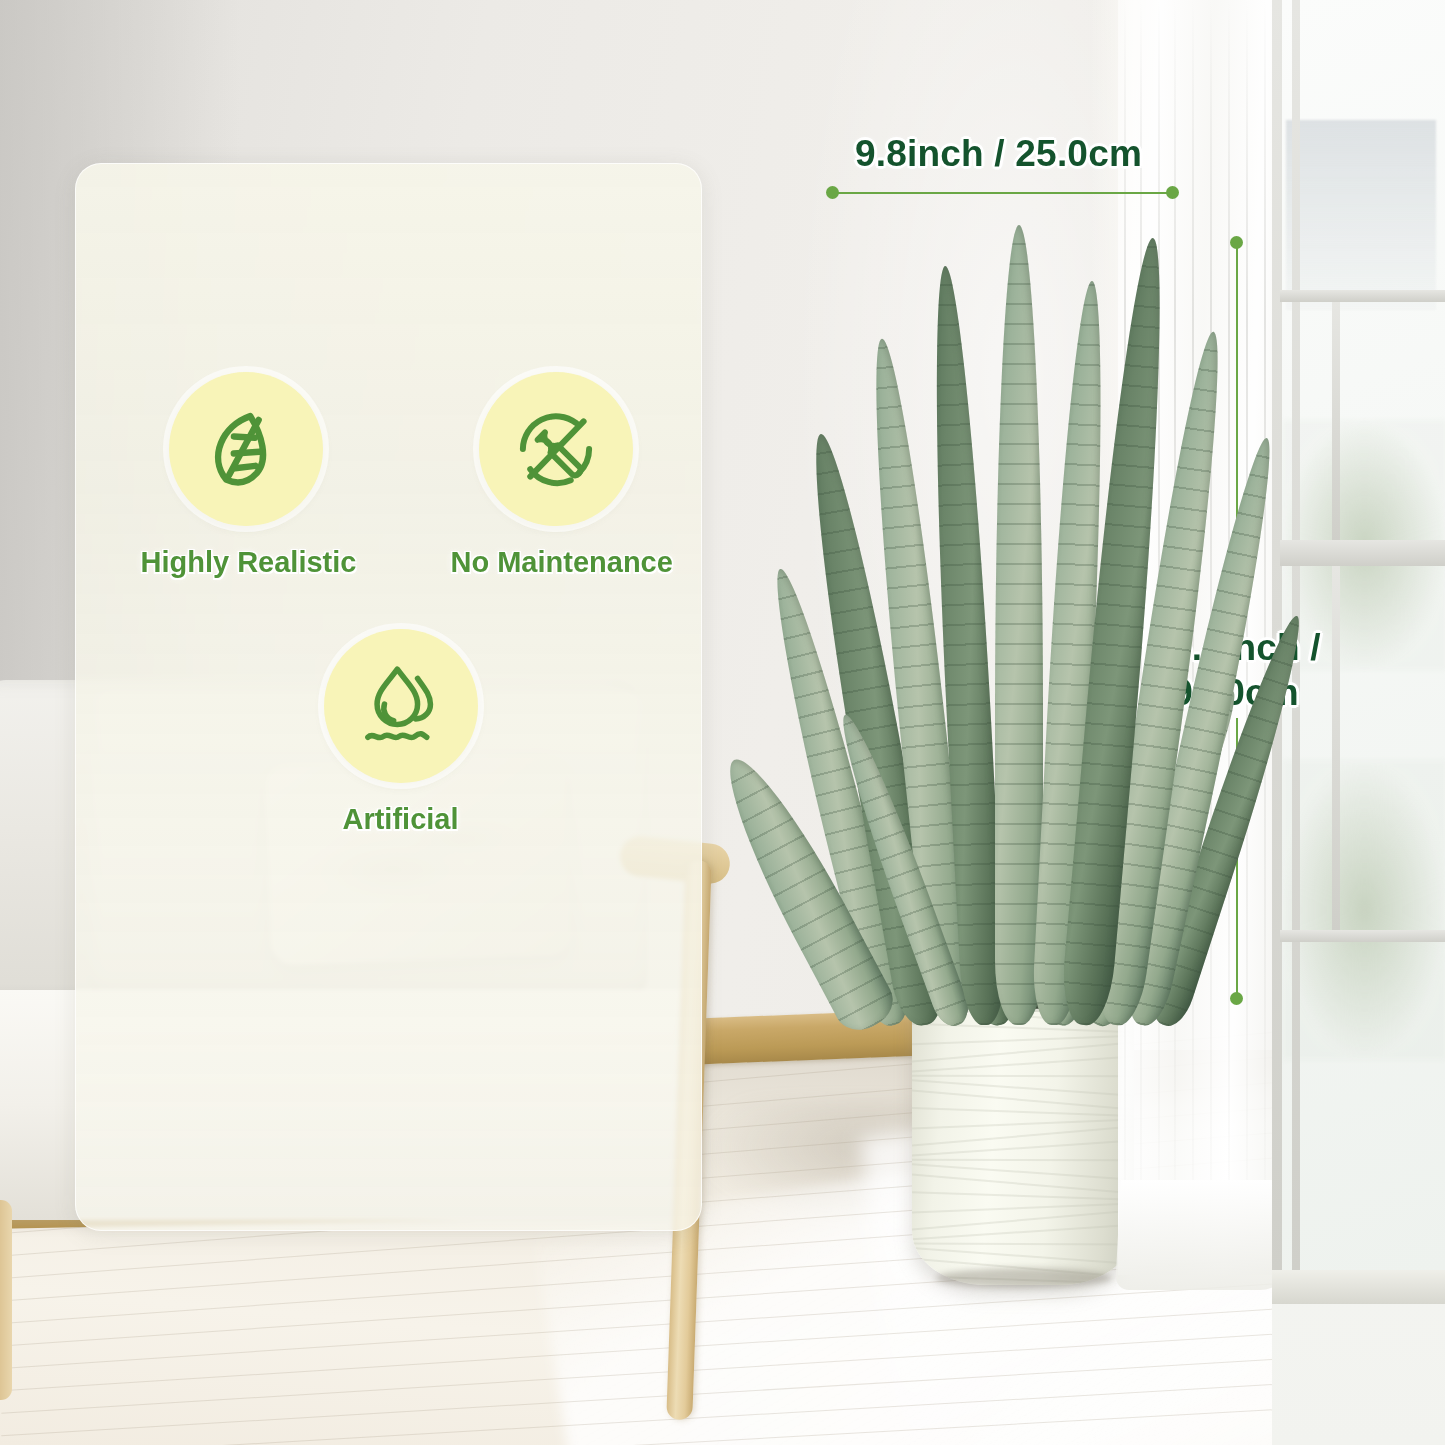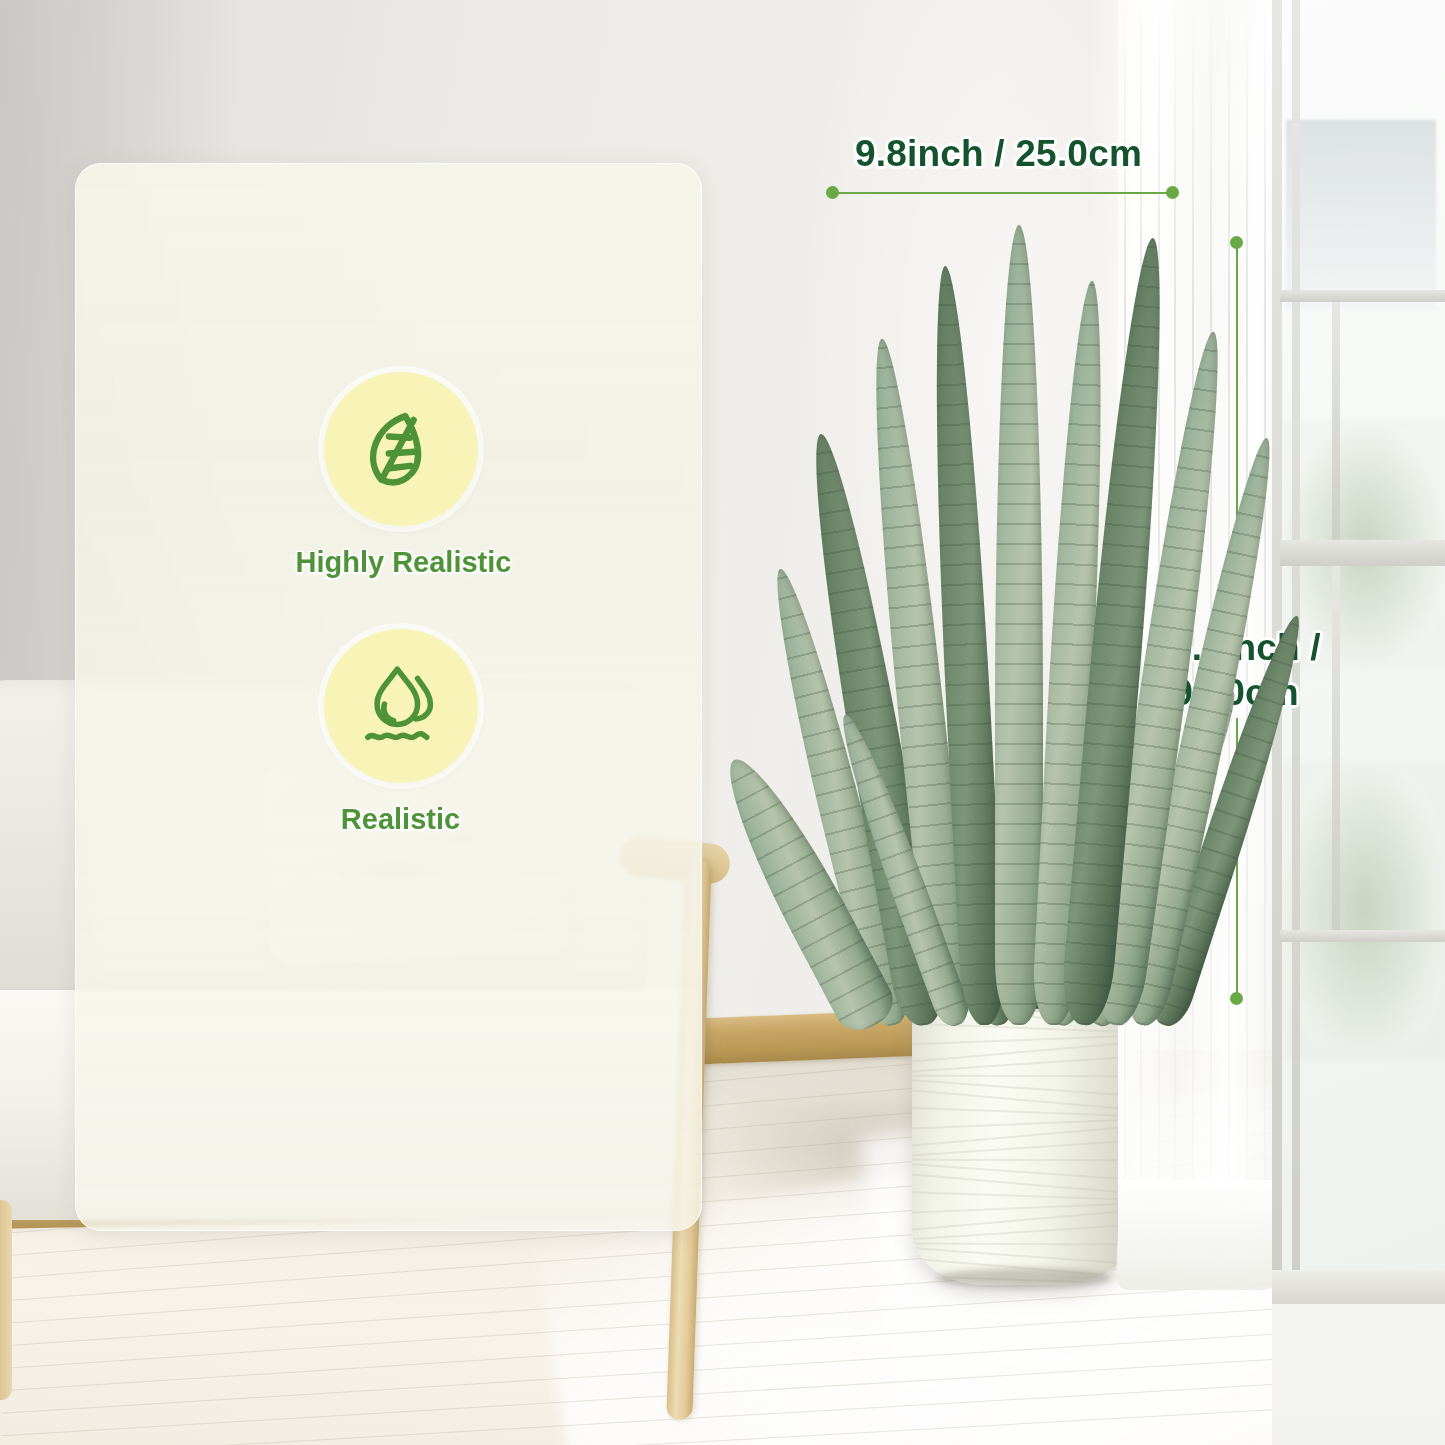--- a/index.html
+++ b/index.html
@@ -419,30 +419,42 @@
             <span>
               <svg viewBox="0 0 100 100" fill="none" stroke="#4f9338" stroke-width="7" stroke-linecap="round" stroke-linejoin="round">
       <path d="M22 78C8 50 30 20 62 16c8 22 10 50-6 62-14 10-26 6-34 0z" transform="rotate(-12 50 50)"></path>
       <path d="M26 74 70 22" transform="rotate(-12 50 50)"></path>
       <path d="M40 34 62 40M36 52 64 56M34 68 56 70" transform="rotate(-12 50 50)"></path>
     </svg>
             </span>
           </div>
           <div class="feature-label">Highly Realistic</div>
         </div>
+        <div class="feature">
+          <div class="icon-circle">
+            <span>
+              <svg viewBox="0 0 100 100" fill="none" stroke="#4f9338" stroke-width="6.5" stroke-linecap="round" stroke-linejoin="round">
+      <path d="M86 50a36 36 0 0 1-11 26M14 50a36 36 0 0 1 58-28M22 72a36 36 0 0 0 44 12"></path>
+      <path d="M38 32a11 11 0 0 0 14 14l24 24a6 6 0 0 1-8 8L44 54a11 11 0 0 0-14-14z"></path>
+      <path d="M22 80 80 20"></path>
+    </svg>
+            </span>
+          </div>
+          <div class="feature-label">No Maintenance</div>
+        </div>
       </div>
       <div class="feature-row">
         <div class="feature">
           <div class="icon-circle">
             <span>
               <svg viewBox="0 0 100 100" fill="none" stroke="#4f9338" stroke-width="6" stroke-linecap="round" stroke-linejoin="round">
       <path d="M46 10c10 14 22 24 22 38a22 22 0 0 1-44 0c0-14 12-24 22-38z"></path>
       <path d="M68 20c7 10 14 18 14 28a16 16 0 0 1-16 16"></path>
       <path d="M32 48a14 14 0 0 0 10 18"></path>
       <path d="M14 84c6-6 11 4 17-1s11 5 17 0 11 5 17 0 8-3 13 1"></path>
     </svg>
             </span>
           </div>
-          <div class="feature-label">Realistic</div>
+          <div class="feature-label">Artificial</div>
         </div>
       </div>
     </div>
 </div>
 
 </body></html>

